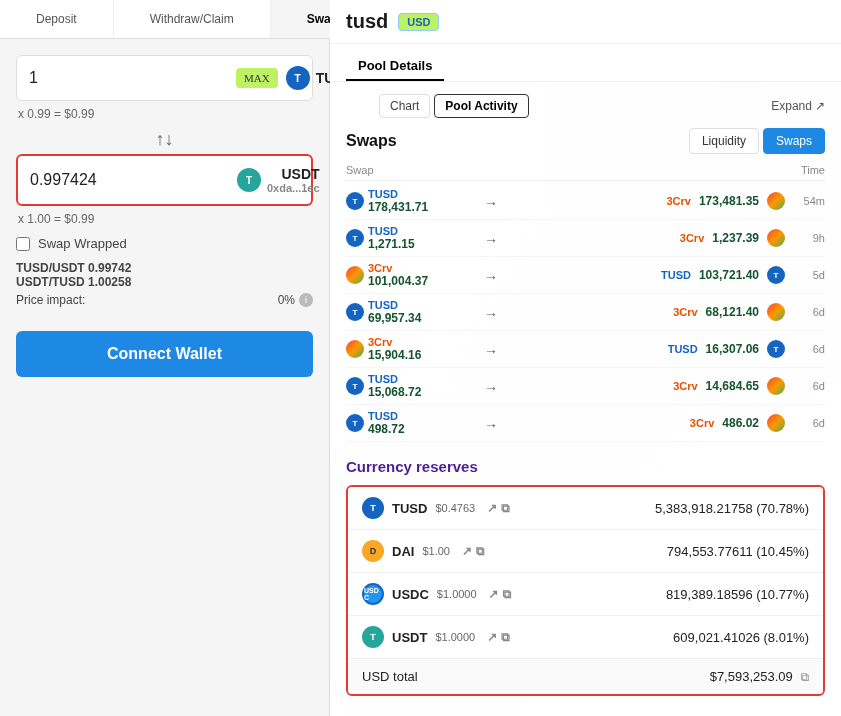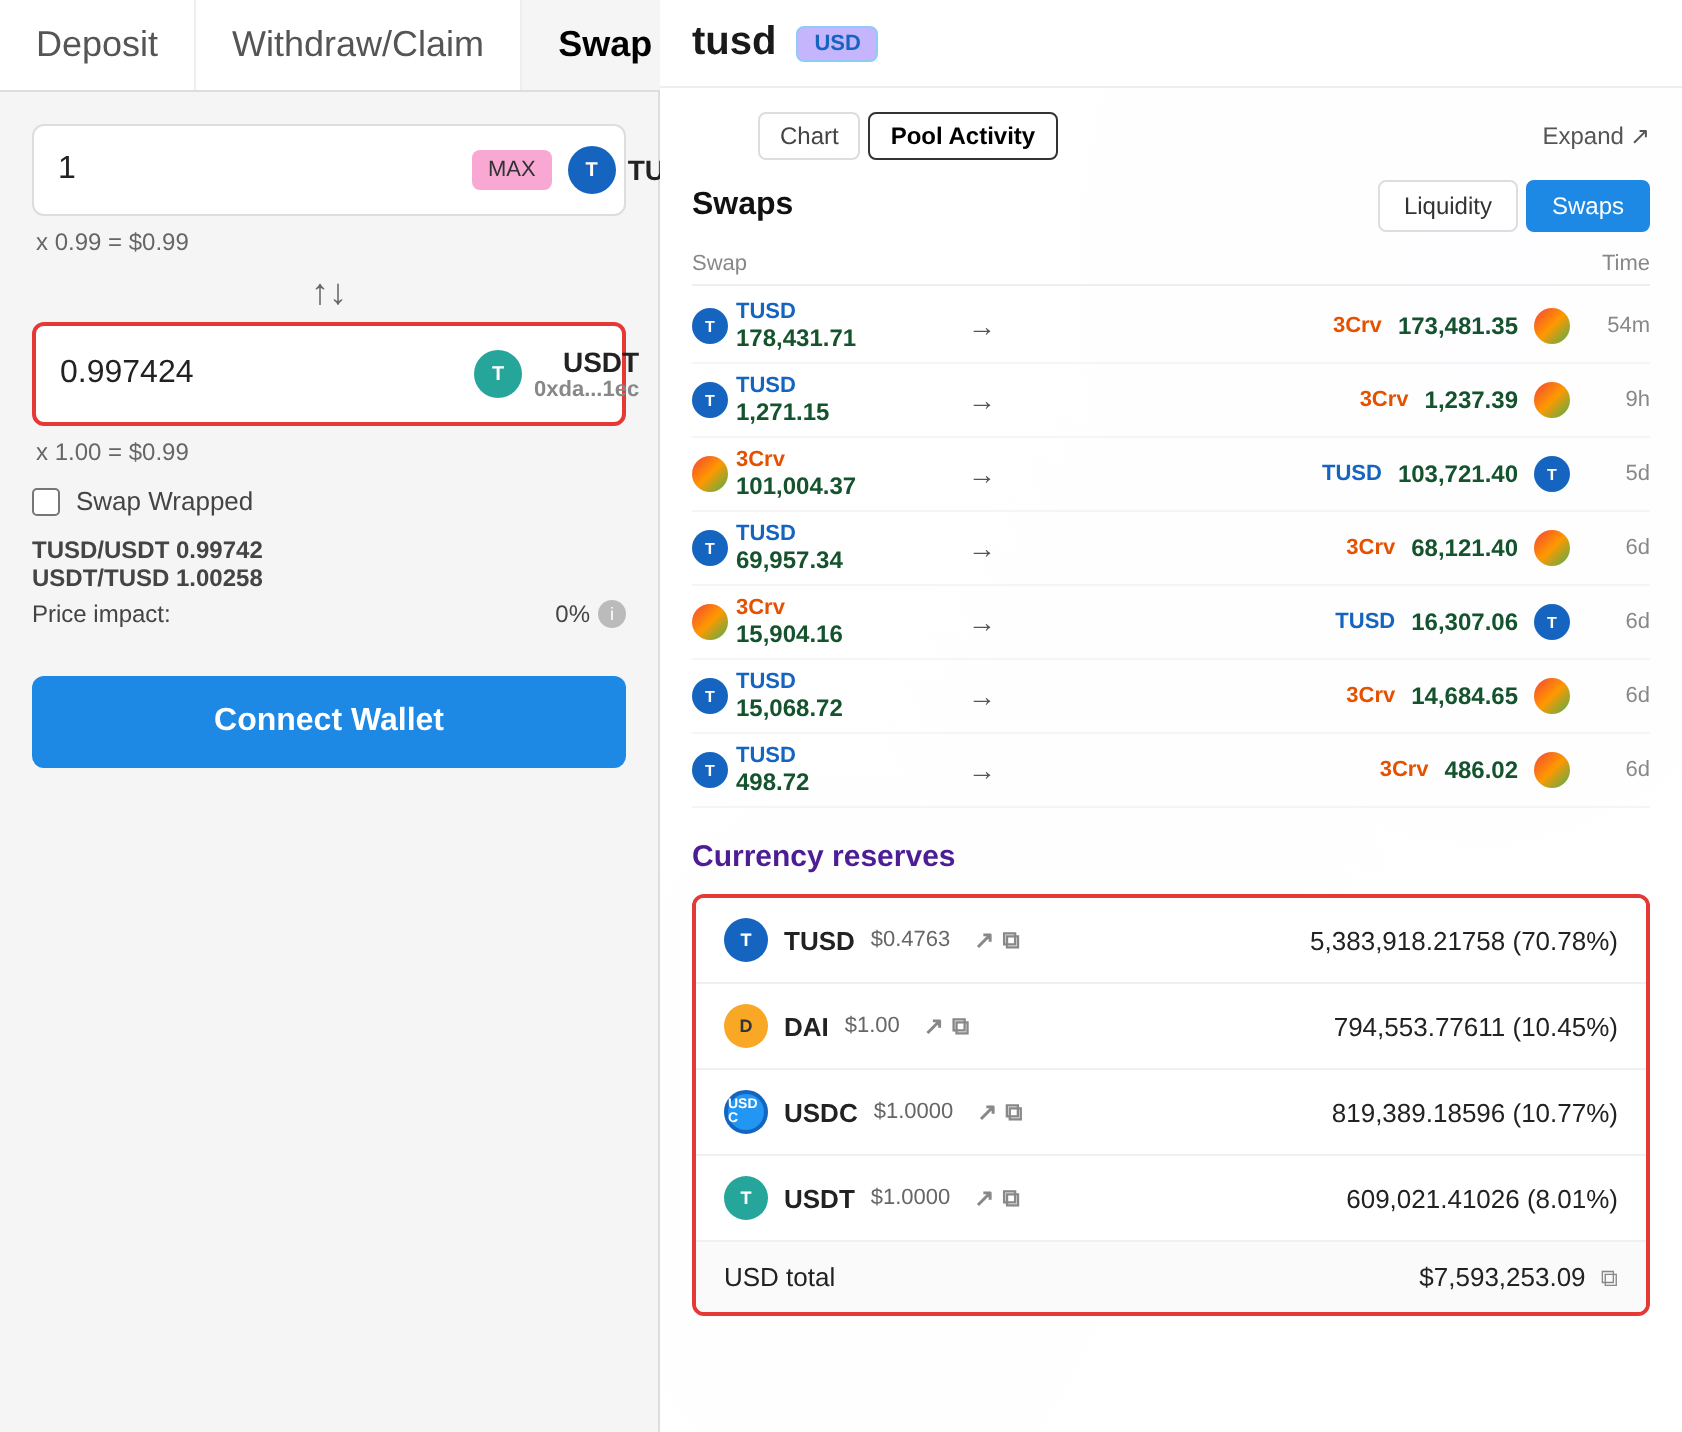--- a/index.html
+++ b/index.html
@@ -21,22 +21,22 @@
       display: flex;
       flex-direction: column;
     }
 
     .tabs {
       display: flex;
       background: #fff;
       border-bottom: 1px solid #ddd;
     }
     .tab {
-      padding: 12px 18px;
-      font-size: 18px;
+      padding: 12px 36px;
+      font-size: 12px;
       cursor: pointer;
       color: #555;
       border-right: 1px solid #eee;
     }
     .tab.active {
       font-weight: 600;
       color: #000;
       background: #f5f5f5;
     }
 
@@ -59,28 +59,29 @@
     }
     .input-group input {
       flex: 1;
       border: none;
       outline: none;
       font-size: 16px;
       background: transparent;
       color: #222;
     }
     .max-btn {
-      background: #f9a8d4;
+      background: #bef264;
       border: none;
       border-radius: 4px;
       padding: 4px 8px;
       font-size: 11px;
       cursor: pointer;
       margin-right: 8px;
       color: #333;
+      font-family: Liberation Serif, serif;
     }
     .token-badge {
       display: flex;
       align-items: center;
       gap: 6px;
       font-weight: 600;
       font-size: 14px;
       color: #222;
     }
     .token-icon {
@@ -205,21 +206,21 @@
       border-bottom: 1px solid #eee;
       background: rgba(255,255,255,0.95);
       z-index: 1;
     }
     .pool-name {
       font-size: 20px;
       font-weight: 700;
       color: #1a1a1a;
     }
     .usd-badge {
-      background: #c4b5fd;
+      background: #bef264;
       color: #1565c0;
       font-size: 11px;
       font-weight: 700;
       padding: 2px 8px;
       border-radius: 4px;
       border: 1px solid #90caf9;
     }
 
     .pool-tabs {
       display: flex;
@@ -522,20 +523,23 @@
     <button class="connect-btn">Connect Wallet</button>
   </div>
 </div>
 
 <div class="right-panel">
   <div class="right-header">
     <span class="pool-name">tusd</span>
     <span class="usd-badge">USD</span>
   </div>
 
+  <div class="pool-tabs">
+    <div class="pool-tab active">Pool Details</div>
+  </div>
 
   <div class="pool-content">
 
     <div class="chart-activity-row">
       <div class="chart-toggle">
         <span class="toggle-btn">Chart</span>
         <span class="toggle-btn active">Pool Activity</span>
       </div>
       <div class="expand-btn">
         <span>Expand</span>

